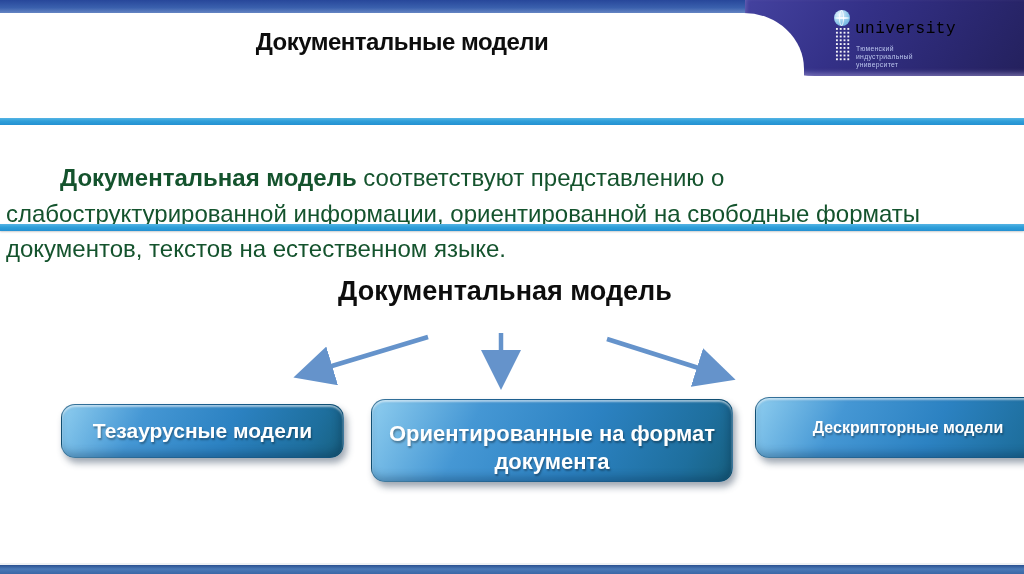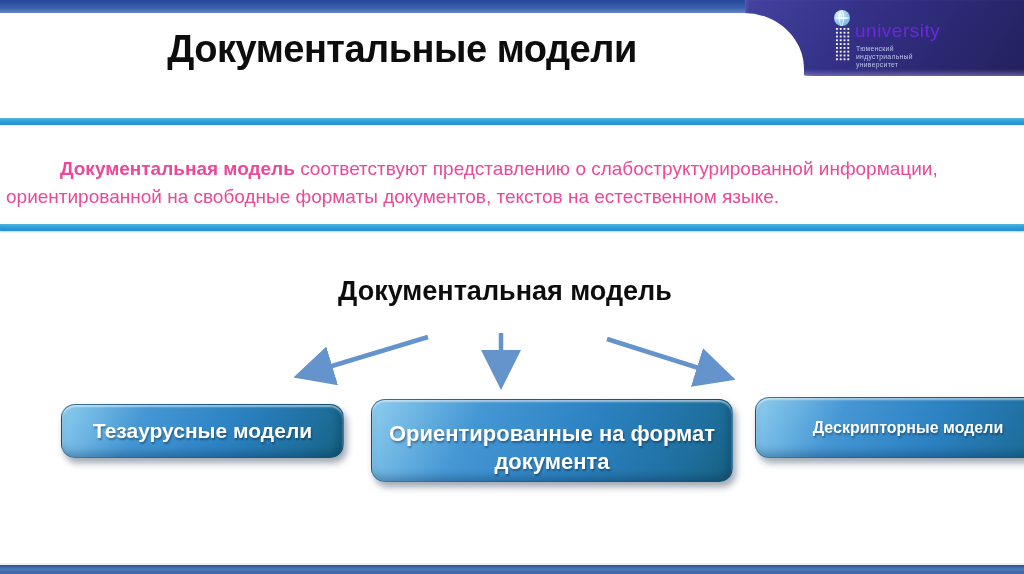--- a/index.html
+++ b/index.html
@@ -18,51 +18,51 @@
     background:linear-gradient(125deg,#44429f 0%,#343188 35%,#2a276f 70%,#221f58 100%);
     border-bottom-left-radius:70px 60px;
     box-shadow:inset 0 -3px 5px rgba(190,180,235,.45);
   }
   .title-panel{
     position:absolute;left:0;top:13px;width:804px;height:107px;z-index:3;
     background:#ffffff;border-top-right-radius:60px 56px;
   }
   .slide-title{
     margin:0;padding-top:15px;width:100%;text-align:center;
-    font-size:38px;font-weight:700;letter-spacing:-.5px;color:#0d0d0d;
+    font-size:24px;font-weight:700;letter-spacing:-.5px;color:#0d0d0d;
   }
   
   .globe{
     position:absolute;left:834px;top:10px;width:16px;height:16px;border-radius:50%;z-index:4;
     background:radial-gradient(circle at 35% 30%,#eaf7ff 0%,#8cc6ea 55%,#5ea8d8 100%);
   }
   .globe .gl-h{position:absolute;left:1px;right:1px;top:6.5px;height:2px;background:rgba(255,255,255,.85);border-radius:50%;}
   .globe .gl-v{position:absolute;top:0;bottom:0;left:5px;width:5px;border:1px solid rgba(255,255,255,.8);border-radius:50%;box-sizing:border-box;}
   .logo-dots{
     position:absolute;left:835px;top:27px;width:15px;height:35px;z-index:3;
     background-image:radial-gradient(circle at 1.9px 1.9px,rgba(255,255,255,.95) 1.15px,transparent 1.5px);
     background-size:3.8px 3.8px;
   }
   .brand-text{
-    position:absolute;left:855px;top:20px;z-index:4;color:#6d28d9;
-    font-size:19px;font-weight:400;letter-spacing:.5px;
+    position:absolute;left:855px;top:20px;z-index:4;color:#000000;
+    font-size:16px;font-weight:400;letter-spacing:.5px;font-family:Liberation Mono, monospace;
   }
   .org-text{
     position:absolute;left:856px;top:45px;z-index:4;color:#bac4ec;
     font-size:6.8px;line-height:8.2px;letter-spacing:.3px;
   }
   
   .band{position:absolute;left:0;width:1024px;height:7px;z-index:4;
     background:linear-gradient(180deg,#55b4e4 0%,#2f9fd9 45%,#2491d2 100%);}
   .band.top{top:118px;}
   .band.bottom{top:224px;box-shadow:0 1px 2px rgba(0,0,0,.2);}
   .intro{
     position:absolute;left:0;top:126px;width:1024px;height:96px;z-index:2;
     box-sizing:border-box;padding:10px 46px 0 6px;
-    font-size:19px;line-height:1.48;color:#ec4899;text-indent:54px;
+    font-size:24px;line-height:1.48;color:#14532d;text-indent:54px;
   }
   .intro b{font-weight:700;}
   
   .diagram-root{
     position:absolute;left:0;top:276px;width:1010px;text-align:center;z-index:2;
     font-size:27px;font-weight:700;color:#0d0d0d;
   }
   .arrows{position:absolute;left:0;top:328px;z-index:2;}
   .node{
     position:absolute;z-index:3;display:flex;align-items:center;justify-content:center;

